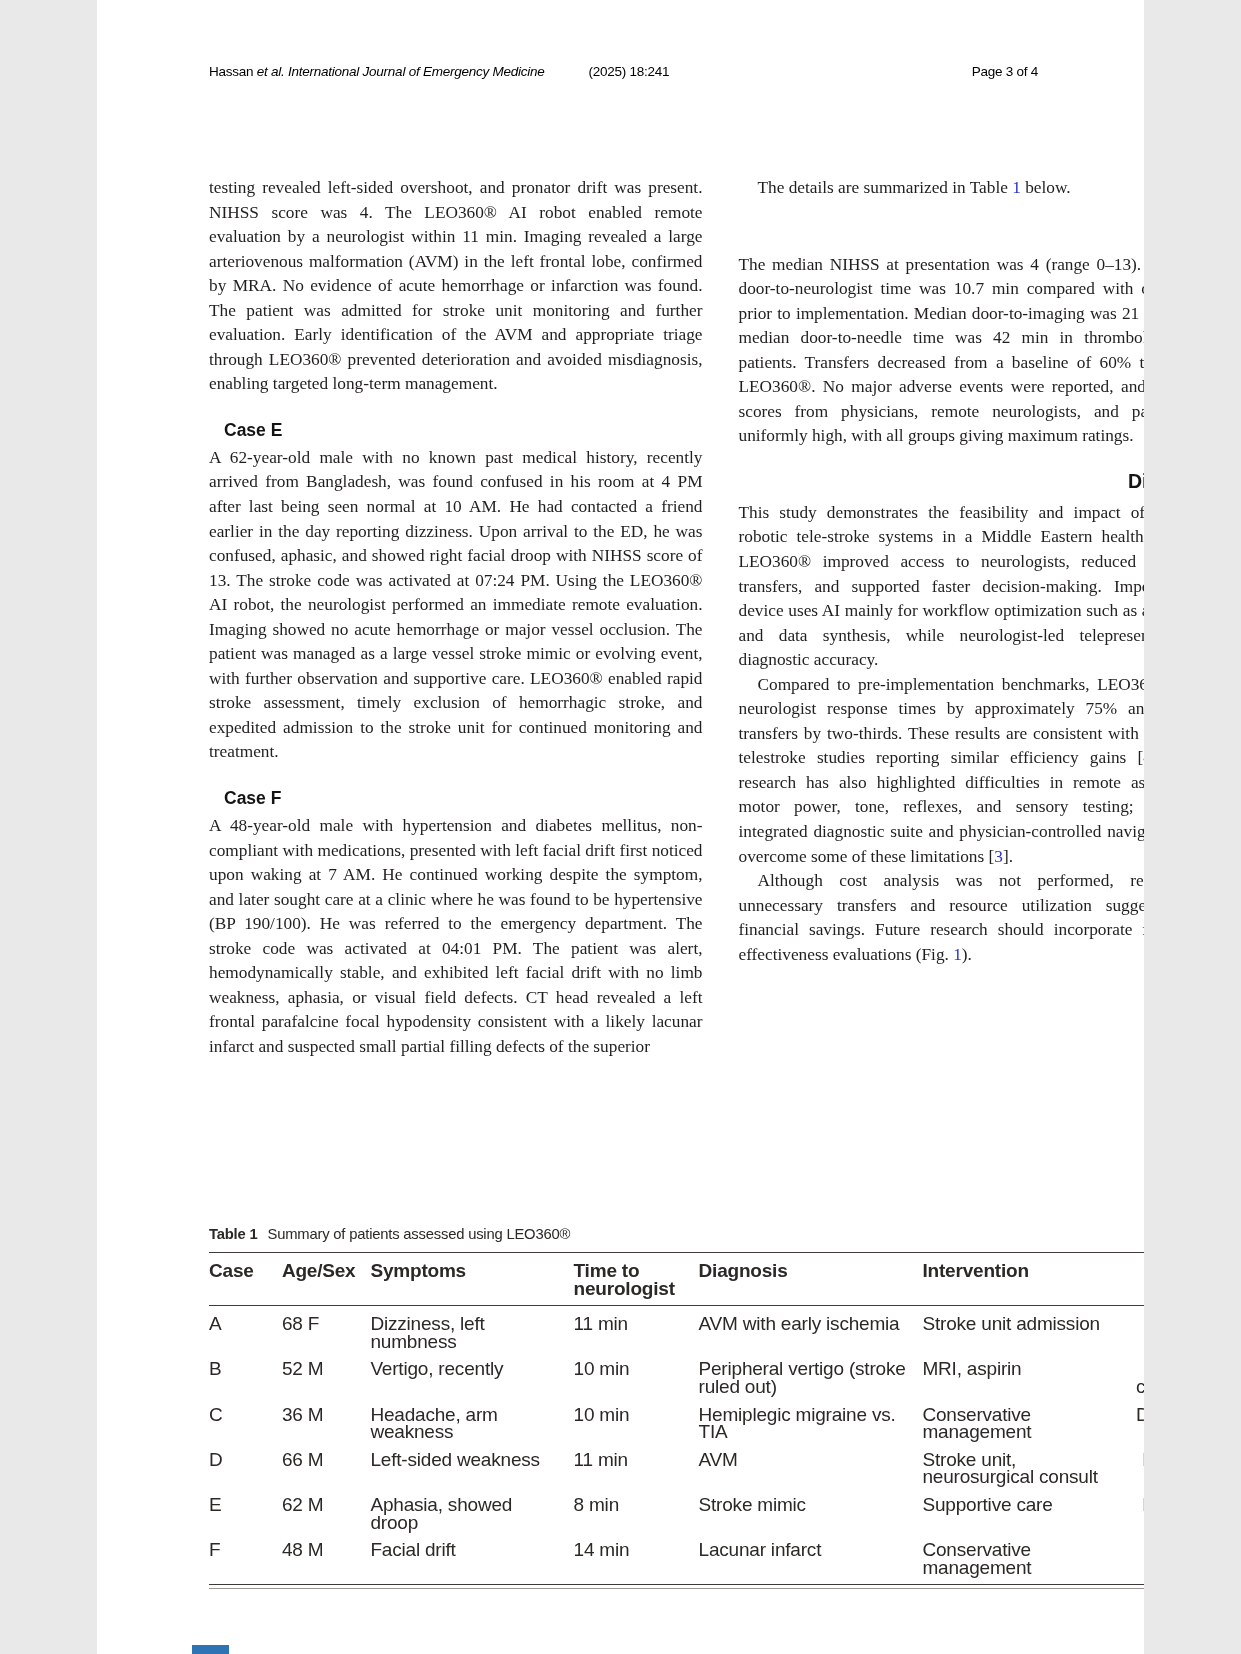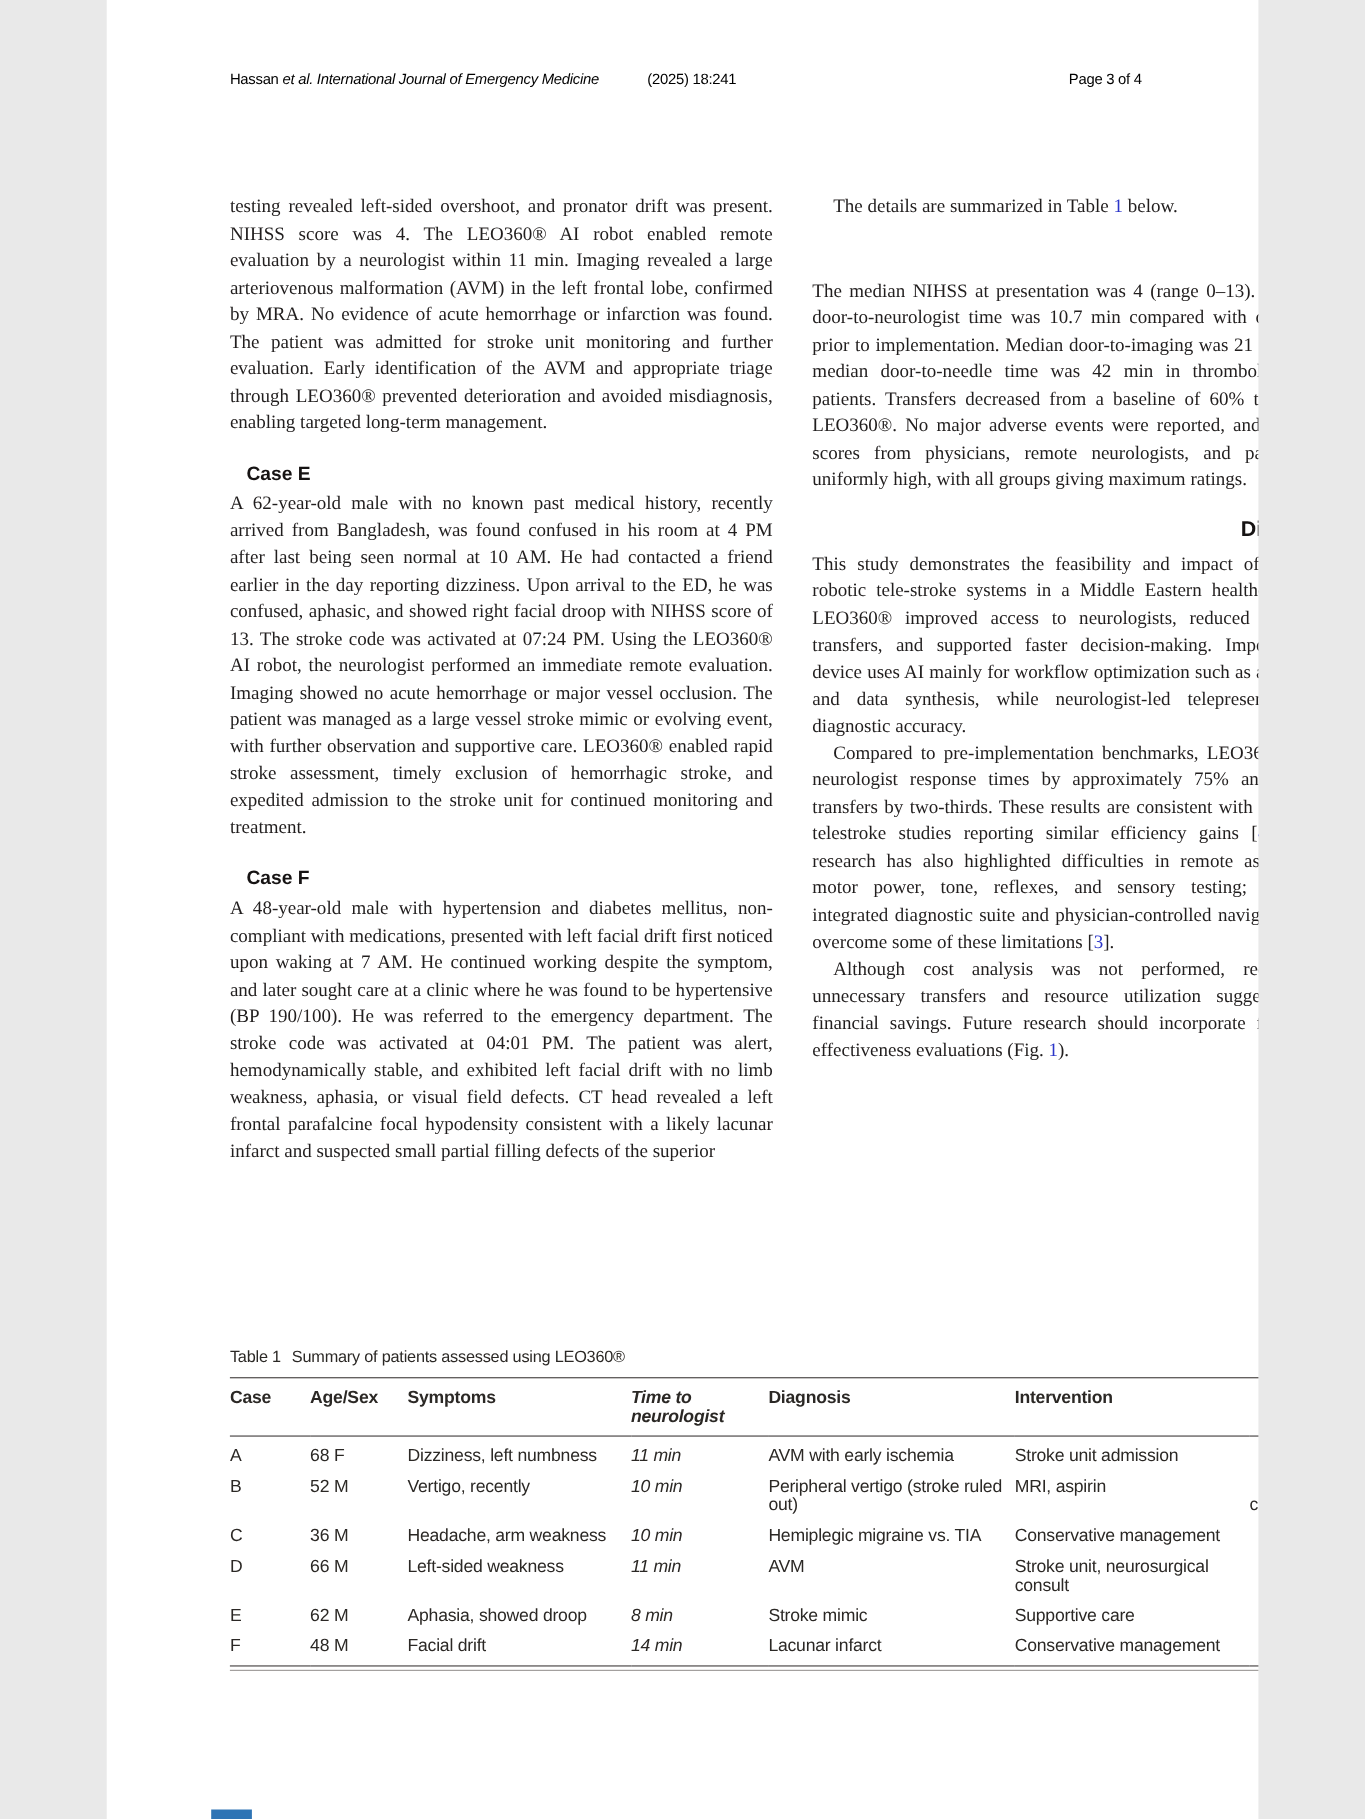--- a/index.html
+++ b/index.html
@@ -50,35 +50,35 @@
   
   .table-section {
     position:absolute; top:1226px; left:112px; width:1026px;
     font-family:"Liberation Sans","DejaVu Sans",sans-serif;
     color:#2b2825; letter-spacing:-0.2px;
   }
   .table-caption {
     font-size:14.8px; padding-bottom:10px;
     border-bottom:1px solid #3f3b3a;
   }
-  .tbl-label { font-weight:normal; margin-right:10px;margin-top:15px; }
+  .tbl-label { font-weight:bold; margin-right:10px;margin-top:15px; }
   table { width:100%; border-collapse:collapse; table-layout:fixed; }
-  th, td { text-align:left; vertical-align:top; font-size:16px; line-height:17.6px; padding-right:10px; }
+  th, td { text-align:left; vertical-align:top; font-size:19px; line-height:17.6px; padding-right:10px; }
   thead th {
     font-weight:bold; padding-top:9px; padding-bottom:8px;
     border-bottom:1px solid #3f3b3a;
   }
   tbody td { padding-top:5px; padding-bottom:5px; }
   tbody tr:first-child td { padding-top:9px; }
   tbody tr:last-child td { border-bottom:1px solid #3f3b3a; padding-bottom:8px; }
   .table-bottom-rule { height:4px; border-bottom:1px solid #9a9694; }
   .col-0 { width:7%; }
   .col-1 { width:8.5%; }
   .col-2 { width:19.5%; }
-  .col-3 { width:12%;font-style:italic; }
+  .col-3 { width:12%; }
   .col-4 { width:21.5%; }
   .col-5 { width:20.5%; }
   .col-6 { width:9.5%;text-align:right; }
   
   .bottom-blue-bar {
     position:absolute; left:95px; top:1645px; width:37px; height:9px;
     background:#2e74b5;
   }
 </style>
 </head>

